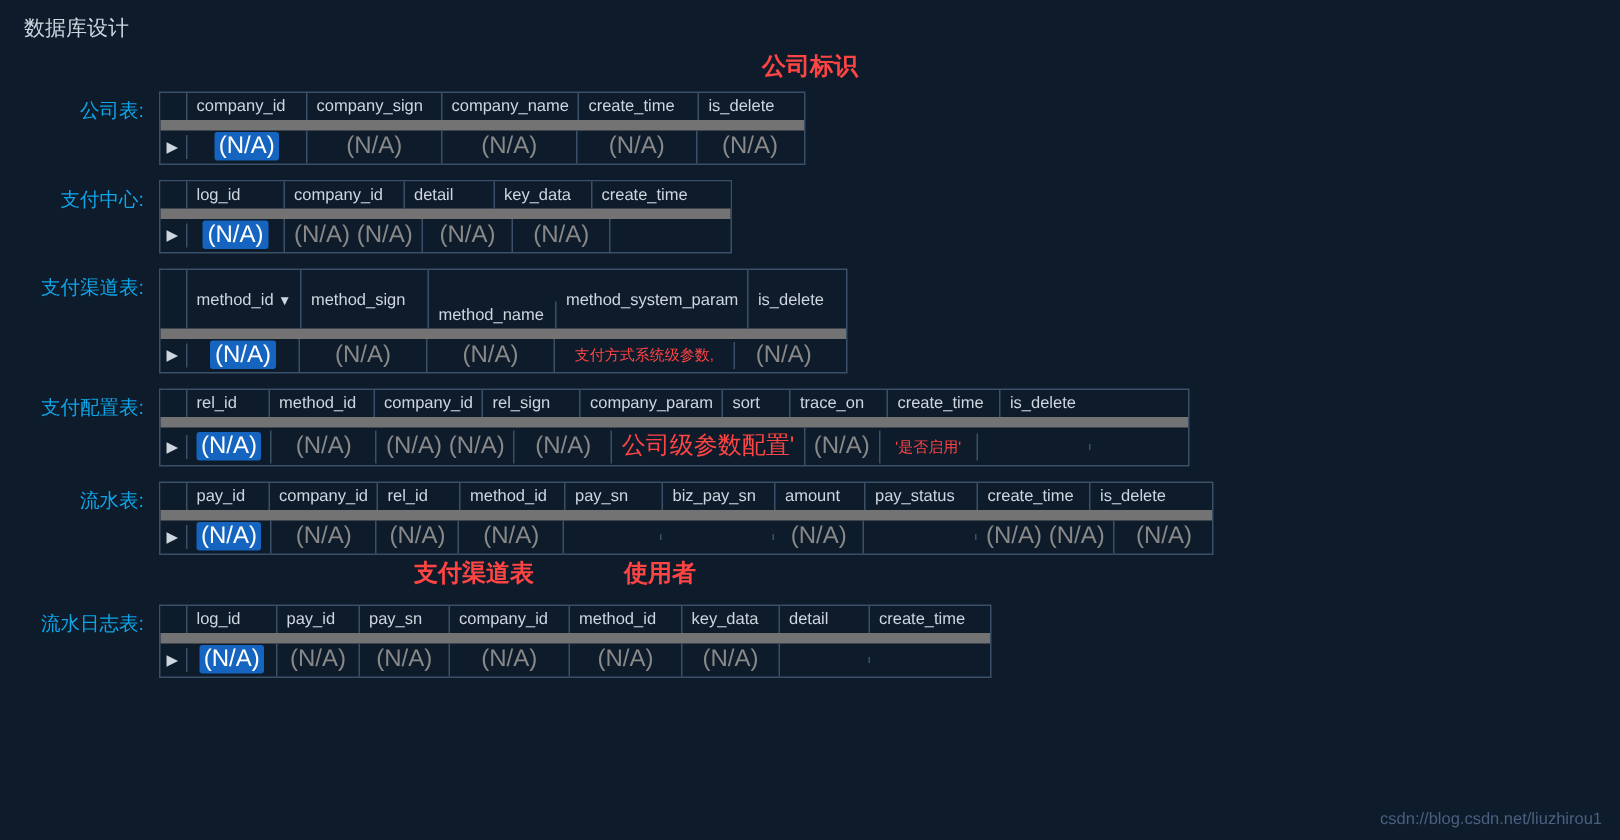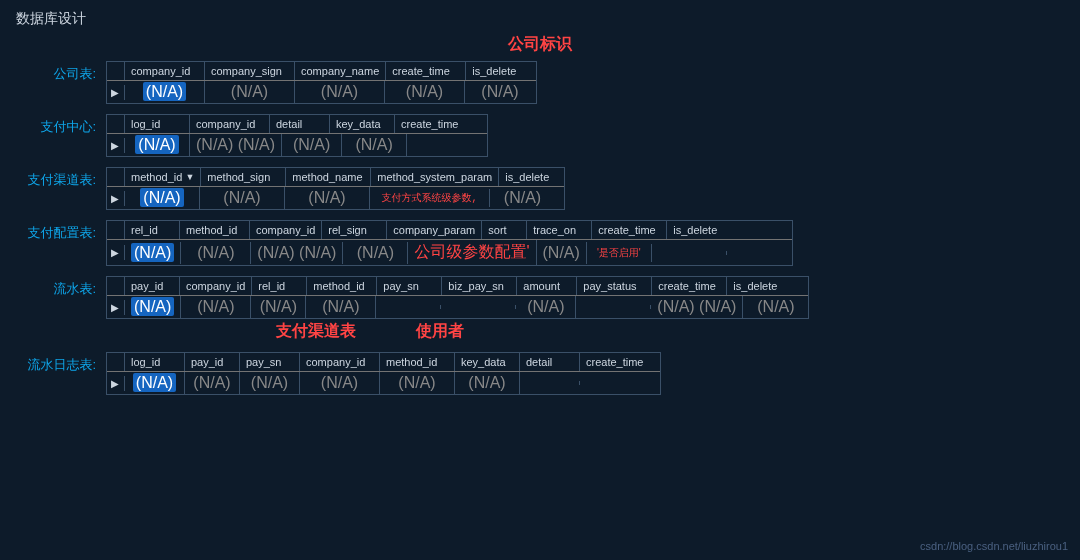--- a/index.html
+++ b/index.html
@@ -49,21 +49,21 @@
     }
 
     .db-table {
       border: 1px solid #3a5068;
       background: #0d1b2a;
     }
 
     .db-table-header {
       display: flex;
       background: #0d1b2a;
-      border-bottom: 1px solid #737373;
+      border-bottom: 7px solid #737373;
     }
 
     .db-table-body {
       display: flex;
     }
 
     .db-col {
       border-right: 1px solid #3a5068;
       padding: 2px 6px;
       font-size: 11px;
@@ -182,30 +182,30 @@
       </div>
     </div>
     <div class="table-row-container">
       <div class="row-label">支付渠道表:</div>
       <div>
         <div class="db-table">
           <div class="db-table-header">
             <div style="min-width: 18px; border-right: 1px solid rgb(58, 80, 104); padding: 3px 4px;"></div>
             <div class="db-col db-col-header" style="min-width: 75px;">method_id<span class="drop-arrow"> ▼</span></div>
             <div class="db-col db-col-header" style="min-width: 85px;">method_sign</div>
-            <div class="db-col db-col-header" style="min-width: 85px;">method_name</div>
+            <div class="db-col db-col-header" style="min-width: 85px; margin-top: 21px;">method_name</div>
             <div class="db-col db-col-header" style="min-width: 120px;">method_system_param</div>
             <div class="db-col db-col-header" style="min-width: 65px;">is_delete</div>
           </div>
           <div class="db-table-body" style="align-items: center;">
             <div class="arrow-indicator" style="min-width: 18px; font-size: 10px;">▶</div>
             <div class="db-col db-col-body" style="min-width: 75px;"><span class="cell-highlight">(N/A)</span></div>
             <div class="db-col db-col-body" style="min-width: 85px;">(N/A)</div>
             <div class="db-col db-col-body" style="min-width: 85px;">(N/A)</div>
-            <div class="db-col db-col-body" style="min-width: 120px; color: rgb(255, 68, 68); font-size: 10px; font-family: Liberation Mono, monospace;">支付方式系统级参数,</div>
+            <div class="db-col db-col-body" style="min-width: 120px; color: rgb(255, 68, 68); font-size: 10px;">支付方式系统级参数,</div>
             <div class="db-col db-col-body" style="min-width: 65px;">(N/A)</div>
           </div>
         </div>
       </div>
     </div>
     <div class="table-row-container">
       <div class="row-label">支付配置表:</div>
       <div>
         <div class="db-table">
           <div class="db-table-header">

